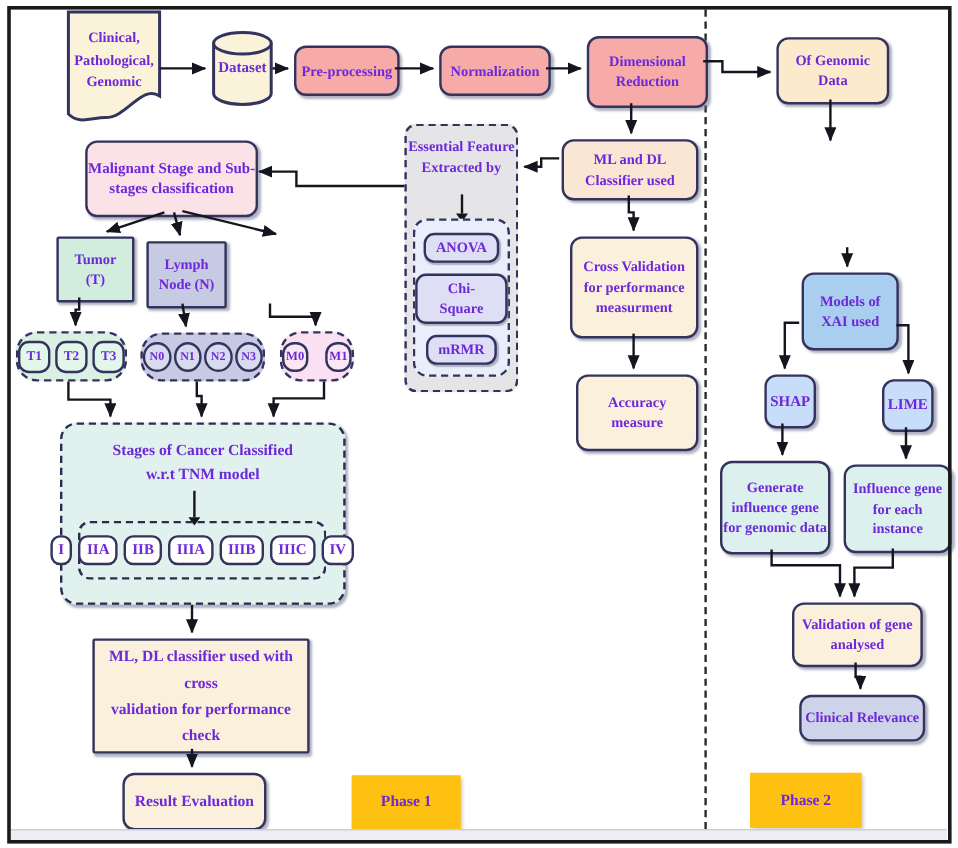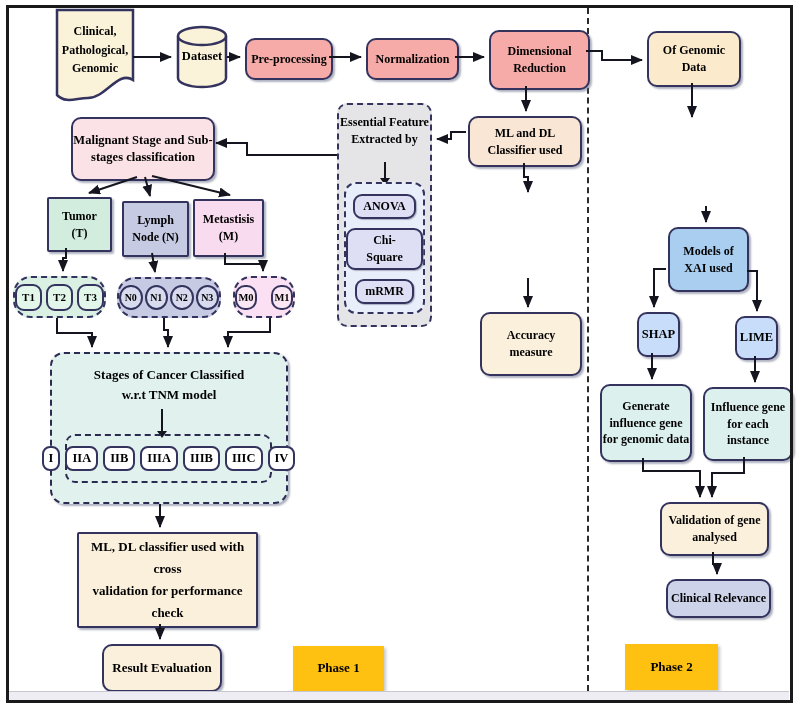--- a/index.html
+++ b/index.html
@@ -1,17 +1,17 @@
 <!DOCTYPE html>
 <html><head>
 <meta charset="utf-8">
 <style>
   html,body{margin:0;padding:0;background:#ffffff;}
   #stage{position:relative;width:798px;height:707px;background:#ffffff;
-         font-family:"Liberation Serif","DejaVu Serif",serif;color:#000000;overflow:hidden;}
+         font-family:"Liberation Serif","DejaVu Serif",serif;color:#6d28d9;overflow:hidden;}
   #frame{position:absolute;inset:5px 5px 4px 6px;border:3px solid #1a1a1a;pointer-events:none;z-index:5;}
   svg.layer{position:absolute;left:0;top:0;width:798px;height:707px;}
   #shapes-svg{z-index:1;}
   #arrows-svg{z-index:3;pointer-events:none;}
 
   .node{position:absolute;z-index:2;display:flex;align-items:center;justify-content:center;
         text-align:center;font-weight:bold;font-size:12px;line-height:1.4;white-space:pre-line;
         border:2px solid #33335e;border-radius:10px;
         box-shadow:2px 2px 2px rgba(110,115,140,.55);}
   .plain{border:none;box-shadow:none;background:transparent;z-index:2;}
@@ -138,20 +138,23 @@
     <span class="mini-arrow" id="ma-essential"></span>
   </div>
   <div class="node bluel dashedbox" id="n-ess-inner" style="display:flex;">
     <span class="fpill">ANOVA</span>
     <span class="fpill">Chi- Square</span>
     <span class="fpill">mRMR</span>
   </div>
 
   <div class="node peach2" id="n-mldl">ML and DL
 Classifier used</div>
+  <div class="node paper" id="n-crossval">Cross Validation
+for performance
+measurment</div>
   <div class="node paper" id="n-accuracy">Accuracy
 measure</div>
 
   <div class="node blue" id="n-modelsxai">Models of
 XAI used</div>
   <div class="node blue2" id="n-shap">SHAP</div>
   <div class="node blue2" id="n-lime">LIME</div>
   <div class="node mint3" id="n-geninf">Generate
 influence gene
 for genomic data</div>
@@ -159,22 +162,20 @@
 for each
 instance</div>
   <div class="node paper" id="n-validation">Validation of gene
 analysed</div>
   <div class="node lav2" id="n-clinical">Clinical Relevance</div>
 
   <div class="node mint sq" id="n-tumor">Tumor
 (T)</div>
   <div class="node lav sq" id="n-lymph">Lymph
 Node (N)</div>
-  <div class="node pinkl sq" id="n-meta">Metastisis
-(M)</div>
 
   <div class="pillrow" id="g-t">
     <span class="spill t-pill">T1</span>
     <span class="spill t-pill">T2</span>
     <span class="spill t-pill">T3</span>
   </div>
   <div class="pillrow" id="g-n">
     <span class="spill n-pill">N0</span>
     <span class="spill n-pill">N1</span>
     <span class="spill n-pill">N2</span>

